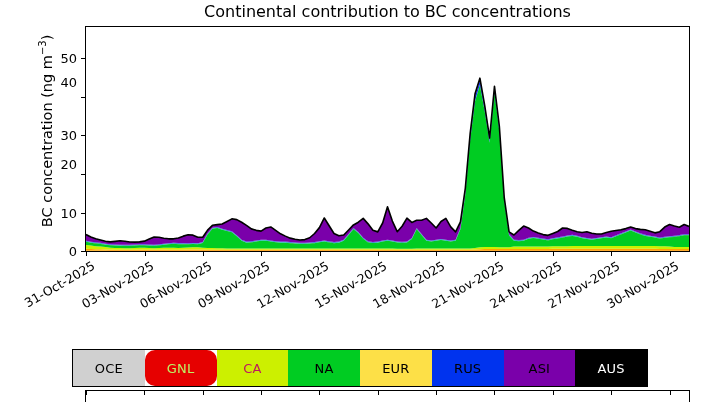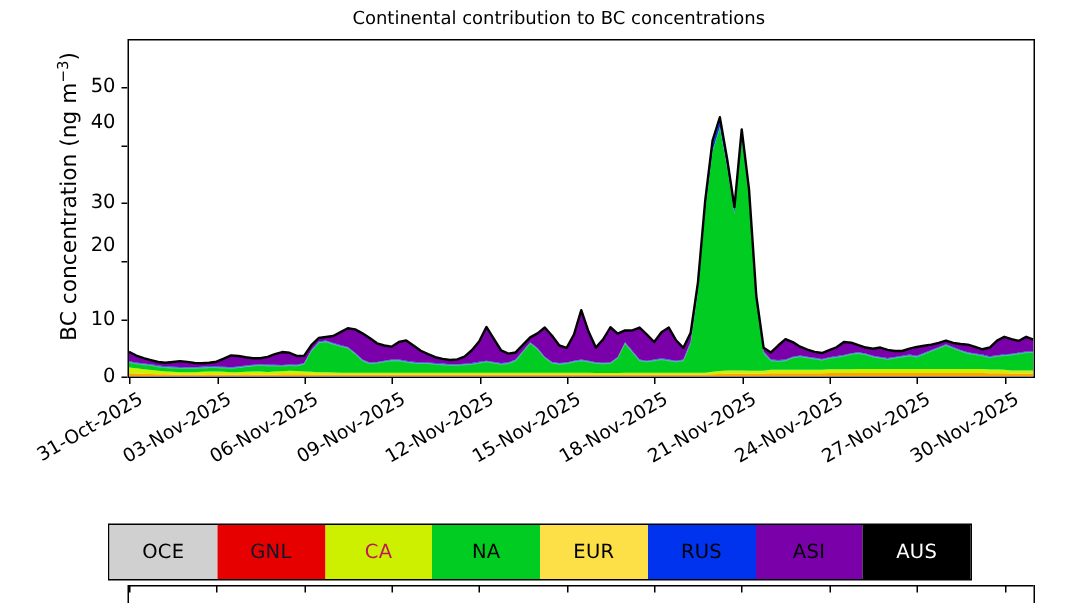--- a/index.html
+++ b/index.html
@@ -15,25 +15,25 @@
     color: #000000;
   }
   #figure {
     position: relative;
     width: 713px;
     height: 402px;
   }
   
   #chart-title {
     position: absolute;
-    left: 70px;
+    left: 85px;
     top: 3px;
     width: 605px;
     text-align: center;
-    font-size: 12px;
+    font-size: 16px;
     line-height: 18px;
     color: #000;
     white-space: nowrap;
   }
   
   #ylabel {
     position: absolute;
     left: -79px;
     top: 122px;
     width: 250px;
@@ -207,21 +207,21 @@
         <path d="M 0.00 207.59 L 4.86 210.10 L 9.73 211.87 L 14.59 213.11 L 19.45 214.38 L 24.31 214.92 L 29.18 214.42 L 34.04 213.84 L 38.90 214.31 L 43.77 215.08 L 48.63 215.19 L 53.49 214.92 L 58.35 214.23 L 63.22 212.10 L 68.08 210.06 L 72.94 210.37 L 77.81 211.26 L 82.67 211.91 L 87.53 211.91 L 92.40 211.02 L 97.26 209.21 L 102.12 207.78 L 106.98 208.24 L 111.85 210.37 L 116.71 210.29 L 121.57 203.22 L 126.44 198.39 L 131.30 197.70 L 136.16 197.04 L 141.02 194.53 L 145.89 191.91 L 150.75 192.68 L 155.61 195.30 L 160.48 198.39 L 165.34 201.95 L 170.20 203.42 L 175.06 204.19 L 179.93 201.10 L 184.79 200.02 L 189.65 203.42 L 194.52 206.89 L 199.38 209.21 L 204.24 211.22 L 209.10 212.30 L 213.97 213.07 L 218.83 212.68 L 223.69 210.83 L 228.56 206.58 L 233.42 200.71 L 238.28 191.06 L 243.15 198.86 L 248.01 206.58 L 252.87 208.82 L 257.73 208.05 L 262.60 203.03 L 267.46 198.01 L 272.32 195.30 L 277.19 191.44 L 282.05 196.93 L 286.91 203.42 L 291.77 204.96 L 296.64 196.08 L 301.50 179.86 L 306.36 194.15 L 311.23 204.77 L 316.09 199.36 L 320.95 191.25 L 325.81 195.50 L 330.68 193.37 L 335.54 193.37 L 340.40 191.44 L 345.27 196.08 L 350.13 201.10 L 354.99 194.53 L 359.85 191.44 L 364.72 199.94 L 369.58 204.96 L 374.44 194.92 L 379.31 161.32 L 384.17 106.48 L 389.03 66.89 L 393.90 51.25 L 398.76 79.06 L 403.62 111.11 L 408.48 59.36 L 413.35 99.33 L 418.21 170.39 L 423.07 204.96 L 427.94 208.05 L 432.80 203.42 L 437.66 199.17 L 442.52 201.10 L 447.39 204.19 L 452.25 206.12 L 457.11 207.66 L 461.98 208.44 L 466.84 206.50 L 471.70 204.57 L 476.56 201.10 L 481.43 201.48 L 486.29 203.22 L 491.15 204.77 L 496.02 205.54 L 500.88 204.77 L 505.74 206.31 L 510.60 207.08 L 515.47 207.08 L 520.33 205.54 L 525.19 204.38 L 530.06 203.61 L 534.92 202.84 L 539.78 201.68 L 544.65 200.13 L 549.51 201.68 L 554.37 202.45 L 559.23 202.84 L 564.10 204.38 L 568.96 205.93 L 573.82 204.77 L 578.69 200.13 L 583.55 197.62 L 588.41 199.17 L 593.27 200.33 L 598.14 197.62 L 603.00 199.55 L 603.00 207.28 L 598.14 207.28 L 593.27 208.05 L 588.41 208.82 L 583.55 209.21 L 578.69 209.79 L 573.82 210.56 L 568.96 209.40 L 564.10 208.63 L 559.23 207.86 L 554.37 206.31 L 549.51 204.38 L 544.65 202.45 L 539.78 204.38 L 534.92 206.31 L 530.06 208.24 L 525.19 210.17 L 520.33 209.40 L 515.47 210.17 L 510.60 210.95 L 505.74 211.72 L 500.88 210.95 L 496.02 210.17 L 491.15 208.63 L 486.29 207.86 L 481.43 208.44 L 476.56 209.59 L 471.70 210.37 L 466.84 211.14 L 461.98 212.30 L 457.11 211.53 L 452.25 210.75 L 447.39 209.98 L 442.52 210.75 L 437.66 212.68 L 432.80 213.07 L 427.94 212.68 L 423.07 207.28 L 418.21 171.94 L 413.35 100.88 L 408.48 61.29 L 403.62 112.66 L 398.76 80.99 L 393.90 53.57 L 389.03 69.59 L 384.17 109.57 L 379.31 165.18 L 374.44 200.71 L 369.58 212.68 L 364.72 213.46 L 359.85 212.68 L 354.99 211.91 L 350.13 212.68 L 345.27 213.46 L 340.40 212.68 L 335.54 206.89 L 330.68 201.10 L 325.81 210.95 L 320.95 214.42 L 316.09 214.81 L 311.23 214.42 L 306.36 213.46 L 301.50 212.68 L 296.64 213.46 L 291.77 214.62 L 286.91 215.00 L 282.05 214.31 L 277.19 210.75 L 272.32 204.96 L 267.46 201.10 L 262.60 206.89 L 257.73 212.68 L 252.87 214.62 L 248.01 215.08 L 243.15 214.31 L 238.28 213.46 L 233.42 214.23 L 228.56 215.08 L 223.69 215.46 L 218.83 215.77 L 213.97 215.77 L 209.10 215.39 L 204.24 215.08 L 199.38 214.62 L 194.52 214.62 L 189.65 214.23 L 184.79 213.53 L 179.93 212.68 L 175.06 212.68 L 170.20 213.46 L 165.34 214.31 L 160.48 214.62 L 155.61 212.68 L 150.75 208.13 L 145.89 204.26 L 141.02 203.03 L 136.16 201.68 L 131.30 200.02 L 126.44 200.71 L 121.57 206.31 L 116.71 214.92 L 111.85 216.16 L 106.98 215.97 L 102.12 216.28 L 97.26 216.16 L 92.40 216.04 L 87.53 215.77 L 82.67 216.16 L 77.81 216.66 L 72.94 217.32 L 68.08 217.78 L 63.22 217.51 L 58.35 217.32 L 53.49 217.24 L 48.63 217.51 L 43.77 217.78 L 38.90 217.78 L 34.04 217.70 L 29.18 217.51 L 24.31 217.24 L 19.45 216.70 L 14.59 215.81 L 9.73 215.35 L 4.86 214.73 L 0.00 213.77 Z" fill="#7a00aa" stroke="none"></path>
         <path d="M 0.00 207.51 L 4.86 210.02 L 9.73 211.80 L 14.59 213.03 L 19.45 214.31 L 24.31 214.85 L 29.18 214.34 L 34.04 213.77 L 38.90 214.23 L 43.77 215.00 L 48.63 215.12 L 53.49 214.85 L 58.35 214.15 L 63.22 212.03 L 68.08 209.98 L 72.94 210.29 L 77.81 211.18 L 82.67 211.83 L 87.53 211.83 L 92.40 210.95 L 97.26 209.13 L 102.12 207.70 L 106.98 208.17 L 111.85 210.29 L 116.71 210.21 L 121.57 203.14 L 126.44 198.32 L 131.30 197.62 L 136.16 196.97 L 141.02 194.46 L 145.89 191.83 L 150.75 192.60 L 155.61 195.23 L 160.48 198.32 L 165.34 201.87 L 170.20 203.34 L 175.06 204.11 L 179.93 201.02 L 184.79 199.94 L 189.65 203.34 L 194.52 206.81 L 199.38 209.13 L 204.24 211.14 L 209.10 212.22 L 213.97 212.99 L 218.83 212.61 L 223.69 210.75 L 228.56 206.50 L 233.42 200.63 L 238.28 190.98 L 243.15 198.78 L 248.01 206.50 L 252.87 208.74 L 257.73 207.97 L 262.60 202.95 L 267.46 197.93 L 272.32 195.23 L 277.19 191.37 L 282.05 196.85 L 286.91 203.34 L 291.77 204.88 L 296.64 196.00 L 301.50 179.78 L 306.36 194.07 L 311.23 204.69 L 316.09 199.28 L 320.95 191.17 L 325.81 195.42 L 330.68 193.30 L 335.54 193.30 L 340.40 191.37 L 345.27 196.00 L 350.13 201.02 L 354.99 194.46 L 359.85 191.37 L 364.72 199.86 L 369.58 204.88 L 374.44 194.84 L 379.31 161.24 L 384.17 106.40 L 389.03 66.81 L 393.90 51.17 L 398.76 78.98 L 403.62 111.03 L 408.48 59.28 L 413.35 99.26 L 418.21 170.32 L 423.07 204.88 L 427.94 207.97 L 432.80 203.34 L 437.66 199.09 L 442.52 201.02 L 447.39 204.11 L 452.25 206.04 L 457.11 207.59 L 461.98 208.36 L 466.84 206.43 L 471.70 204.50 L 476.56 201.02 L 481.43 201.41 L 486.29 203.14 L 491.15 204.69 L 496.02 205.46 L 500.88 204.69 L 505.74 206.23 L 510.60 207.01 L 515.47 207.01 L 520.33 205.46 L 525.19 204.30 L 530.06 203.53 L 534.92 202.76 L 539.78 201.60 L 544.65 200.06 L 549.51 201.60 L 554.37 202.37 L 559.23 202.76 L 564.10 204.30 L 568.96 205.85 L 573.82 204.69 L 578.69 200.06 L 583.55 197.54 L 588.41 199.09 L 593.27 200.25 L 598.14 197.54 L 603.00 199.48 L 603.00 199.55 L 598.14 197.62 L 593.27 200.33 L 588.41 199.17 L 583.55 197.62 L 578.69 200.13 L 573.82 204.77 L 568.96 205.93 L 564.10 204.38 L 559.23 202.84 L 554.37 202.45 L 549.51 201.68 L 544.65 200.13 L 539.78 201.68 L 534.92 202.84 L 530.06 203.61 L 525.19 204.38 L 520.33 205.54 L 515.47 207.08 L 510.60 207.08 L 505.74 206.31 L 500.88 204.77 L 496.02 205.54 L 491.15 204.77 L 486.29 203.22 L 481.43 201.48 L 476.56 201.10 L 471.70 204.57 L 466.84 206.50 L 461.98 208.44 L 457.11 207.66 L 452.25 206.12 L 447.39 204.19 L 442.52 201.10 L 437.66 199.17 L 432.80 203.42 L 427.94 208.05 L 423.07 204.96 L 418.21 170.39 L 413.35 99.33 L 408.48 59.36 L 403.62 111.11 L 398.76 79.06 L 393.90 51.25 L 389.03 66.89 L 384.17 106.48 L 379.31 161.32 L 374.44 194.92 L 369.58 204.96 L 364.72 199.94 L 359.85 191.44 L 354.99 194.53 L 350.13 201.10 L 345.27 196.08 L 340.40 191.44 L 335.54 193.37 L 330.68 193.37 L 325.81 195.50 L 320.95 191.25 L 316.09 199.36 L 311.23 204.77 L 306.36 194.15 L 301.50 179.86 L 296.64 196.08 L 291.77 204.96 L 286.91 203.42 L 282.05 196.93 L 277.19 191.44 L 272.32 195.30 L 267.46 198.01 L 262.60 203.03 L 257.73 208.05 L 252.87 208.82 L 248.01 206.58 L 243.15 198.86 L 238.28 191.06 L 233.42 200.71 L 228.56 206.58 L 223.69 210.83 L 218.83 212.68 L 213.97 213.07 L 209.10 212.30 L 204.24 211.22 L 199.38 209.21 L 194.52 206.89 L 189.65 203.42 L 184.79 200.02 L 179.93 201.10 L 175.06 204.19 L 170.20 203.42 L 165.34 201.95 L 160.48 198.39 L 155.61 195.30 L 150.75 192.68 L 145.89 191.91 L 141.02 194.53 L 136.16 197.04 L 131.30 197.70 L 126.44 198.39 L 121.57 203.22 L 116.71 210.29 L 111.85 210.37 L 106.98 208.24 L 102.12 207.78 L 97.26 209.21 L 92.40 211.02 L 87.53 211.91 L 82.67 211.91 L 77.81 211.26 L 72.94 210.37 L 68.08 210.06 L 63.22 212.10 L 58.35 214.23 L 53.49 214.92 L 48.63 215.19 L 43.77 215.08 L 38.90 214.31 L 34.04 213.84 L 29.18 214.42 L 24.31 214.92 L 19.45 214.38 L 14.59 213.11 L 9.73 211.87 L 4.86 210.10 L 0.00 207.59 Z" fill="#000000" stroke="none"></path>
         <path d="M 0.00 207.51 L 4.86 210.02 L 9.73 211.80 L 14.59 213.03 L 19.45 214.31 L 24.31 214.85 L 29.18 214.34 L 34.04 213.77 L 38.90 214.23 L 43.77 215.00 L 48.63 215.12 L 53.49 214.85 L 58.35 214.15 L 63.22 212.03 L 68.08 209.98 L 72.94 210.29 L 77.81 211.18 L 82.67 211.83 L 87.53 211.83 L 92.40 210.95 L 97.26 209.13 L 102.12 207.70 L 106.98 208.17 L 111.85 210.29 L 116.71 210.21 L 121.57 203.14 L 126.44 198.32 L 131.30 197.62 L 136.16 196.97 L 141.02 194.46 L 145.89 191.83 L 150.75 192.60 L 155.61 195.23 L 160.48 198.32 L 165.34 201.87 L 170.20 203.34 L 175.06 204.11 L 179.93 201.02 L 184.79 199.94 L 189.65 203.34 L 194.52 206.81 L 199.38 209.13 L 204.24 211.14 L 209.10 212.22 L 213.97 212.99 L 218.83 212.61 L 223.69 210.75 L 228.56 206.50 L 233.42 200.63 L 238.28 190.98 L 243.15 198.78 L 248.01 206.50 L 252.87 208.74 L 257.73 207.97 L 262.60 202.95 L 267.46 197.93 L 272.32 195.23 L 277.19 191.37 L 282.05 196.85 L 286.91 203.34 L 291.77 204.88 L 296.64 196.00 L 301.50 179.78 L 306.36 194.07 L 311.23 204.69 L 316.09 199.28 L 320.95 191.17 L 325.81 195.42 L 330.68 193.30 L 335.54 193.30 L 340.40 191.37 L 345.27 196.00 L 350.13 201.02 L 354.99 194.46 L 359.85 191.37 L 364.72 199.86 L 369.58 204.88 L 374.44 194.84 L 379.31 161.24 L 384.17 106.40 L 389.03 66.81 L 393.90 51.17 L 398.76 78.98 L 403.62 111.03 L 408.48 59.28 L 413.35 99.26 L 418.21 170.32 L 423.07 204.88 L 427.94 207.97 L 432.80 203.34 L 437.66 199.09 L 442.52 201.02 L 447.39 204.11 L 452.25 206.04 L 457.11 207.59 L 461.98 208.36 L 466.84 206.43 L 471.70 204.50 L 476.56 201.02 L 481.43 201.41 L 486.29 203.14 L 491.15 204.69 L 496.02 205.46 L 500.88 204.69 L 505.74 206.23 L 510.60 207.01 L 515.47 207.01 L 520.33 205.46 L 525.19 204.30 L 530.06 203.53 L 534.92 202.76 L 539.78 201.60 L 544.65 200.06 L 549.51 201.60 L 554.37 202.37 L 559.23 202.76 L 564.10 204.30 L 568.96 205.85 L 573.82 204.69 L 578.69 200.06 L 583.55 197.54 L 588.41 199.09 L 593.27 200.25 L 598.14 197.54 L 603.00 199.48" fill="none" stroke="#000000" stroke-width="1.6" stroke-linejoin="round" vector-effect="non-scaling-stroke"></path>
       </svg>
   </div>
 
   <div id="legend">
       <div class="legend-cell" style="background: rgb(208, 208, 208); color: rgb(0, 0, 0);">
         <span>OCE</span>
       </div>
-      <div class="legend-cell" style="background: rgb(230, 0, 0); color: #0f172a;">
+      <div class="legend-cell" style="background: rgb(230, 0, 0); color: #bef264; border-radius: 10px;">
         <span>GNL</span>
       </div>
       <div class="legend-cell" style="background: rgb(204, 240, 0); color: #be185d;">
         <span>CA</span>
       </div>
       <div class="legend-cell" style="background: rgb(0, 204, 34); color: rgb(0, 0, 0);">
         <span>NA</span>
       </div>
       <div class="legend-cell" style="background: #fde047; color: rgb(0, 0, 0);">
         <span>EUR</span>

